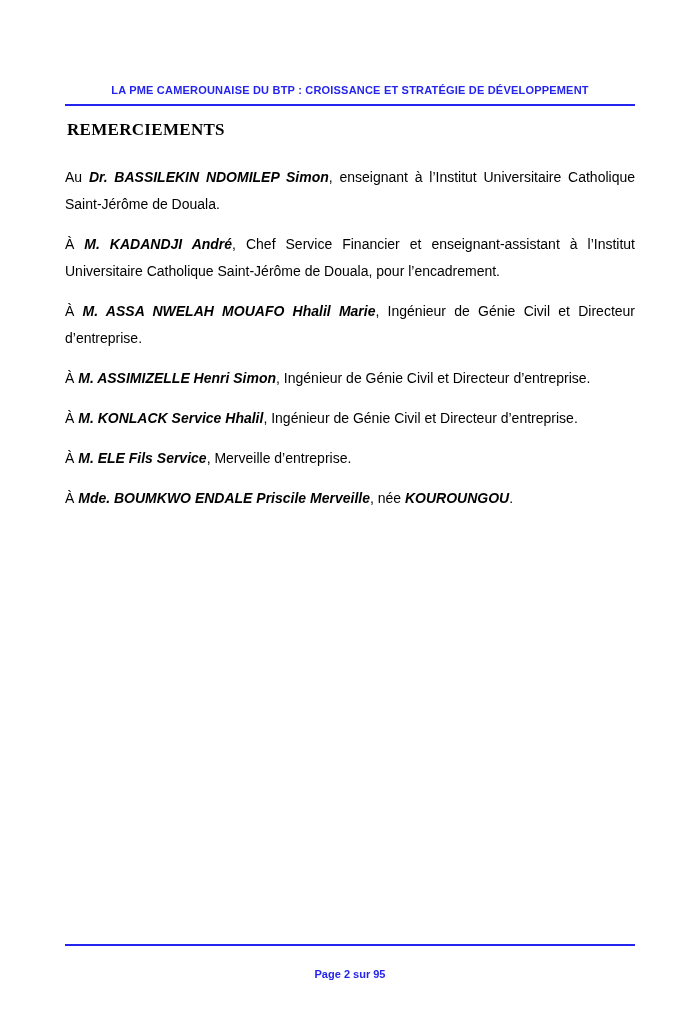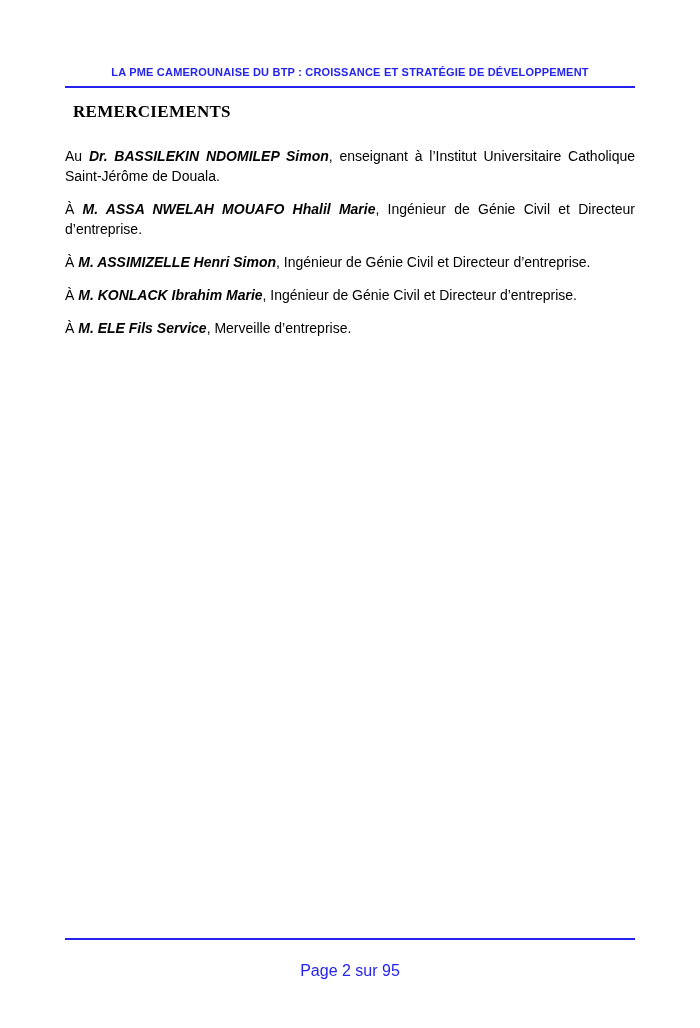--- a/index.html
+++ b/index.html
@@ -9,21 +9,21 @@
     height: 1028px;
     background: #ffffff;
     font-family: "Liberation Sans", sans-serif;
     color: #000000;
     position: relative;
     overflow: hidden;
   }
   .page {
     position: absolute;
     inset: 0;
-    padding: 66px 65px 0 65px;
+    padding: 84px 65px 0 65px;
   }
   
   .doc-header { width: 100%; }
   .header-title {
     text-align: center;
     color: #2424ee;
     font-weight: bold;
     font-size: 11px;
     letter-spacing: 0.2px;
     padding-bottom: 8px;
@@ -32,26 +32,26 @@
     height: 2px;
     background: #2424ee;
     width: 100%;
   }
   
   .doc-heading {
     font-family: "Liberation Serif", serif;
     font-weight: bold;
     font-size: 17px;
     letter-spacing: 0.3px;
-    margin: 14px 0 24px 8px;
+    margin: 14px 0 24px 2px;
     color: #000;
   }
   .paragraph {
     font-size: 14px;
-    line-height: 20px;
+    line-height: 27px;
     text-align: justify;
     margin: 0 0 13px 0;
     color: #000;
   }
   .seg-normal { font-weight: normal; font-style: normal; }
   .seg-bold { font-weight: bold; font-style: normal; }
   .seg-bold-italic { font-weight: bold; font-style: italic; }
   
   .doc-footer {
     position: absolute;
@@ -60,43 +60,45 @@
     bottom: 48px;
   }
   .footer-rule {
     height: 2px;
     background: #2424ee;
     width: 100%;
   }
   .footer-page {
     text-align: center;
     color: #2424ee;
-    font-weight: normal;
-    font-size: 16px;
+    font-weight: bold;
+    font-size: 11px;
     margin-top: 22px;
   }
 </style>
 </head>
 <body>
 
 <div class="page">
 
   <header class="doc-header">
     <div class="header-title">LA PME CAMEROUNAISE DU BTP : CROISSANCE ET STRATÉGIE DE DÉVELOPPEMENT</div>
     <div class="header-rule"></div>
   </header>
 
   <main class="doc-body">
     <h1 class="doc-heading">REMERCIEMENTS</h1>
     <div id="paragraphs">
         <p class="paragraph"><span class="seg-normal">Au </span><span class="seg-bold-italic">Dr. BASSILEKIN NDOMILEP Simon</span><span class="seg-normal">, enseignant à l’Institut Universitaire Catholique Saint-Jérôme de Douala.</span></p>
+        <p class="paragraph"><span class="seg-normal">À </span><span class="seg-bold-italic">M. KADANDJI André</span><span class="seg-normal">, Chef Service Financier et enseignant-assistant à l’Institut Universitaire Catholique Saint-Jérôme de Douala, pour l’encadrement.</span></p>
         <p class="paragraph"><span class="seg-normal">À </span><span class="seg-bold-italic">M. ASSA NWELAH MOUAFO Hhalil Marie</span><span class="seg-normal">, Ingénieur de Génie Civil et Directeur d’entreprise.</span></p>
         <p class="paragraph"><span class="seg-normal">À </span><span class="seg-bold-italic">M. ASSIMIZELLE Henri Simon</span><span class="seg-normal">, Ingénieur de Génie Civil et Directeur d’entreprise.</span></p>
-        <p class="paragraph"><span class="seg-normal">À </span><span class="seg-bold-italic">M. KONLACK Ibrahim Marie</span><span class="seg-normal">, Ingénieur de Génie Civil et Directeur d’entreprise.</span></p>
+        <p class="paragraph"><span class="seg-normal">À </span><span class="seg-bold-italic">M. KONLACK Service Hhalil</span><span class="seg-normal">, Ingénieur de Génie Civil et Directeur d’entreprise.</span></p>
         <p class="paragraph"><span class="seg-normal">À </span><span class="seg-bold-italic">M. ELE Fils Service</span><span class="seg-normal">, Merveille d’entreprise.</span></p>
+        <p class="paragraph"><span class="seg-normal">À </span><span class="seg-bold-italic">Mde. BOUMKWO ENDALE Priscile Merveille</span><span class="seg-normal">, née </span><span class="seg-bold-italic">KOUROUNGOU</span><span class="seg-normal">.</span></p>
       </div>
   </main>
 
   <footer class="doc-footer">
     <div class="footer-rule"></div>
     <div class="footer-page">Page 2 sur 95</div>
   </footer>
 
 </div>
 

